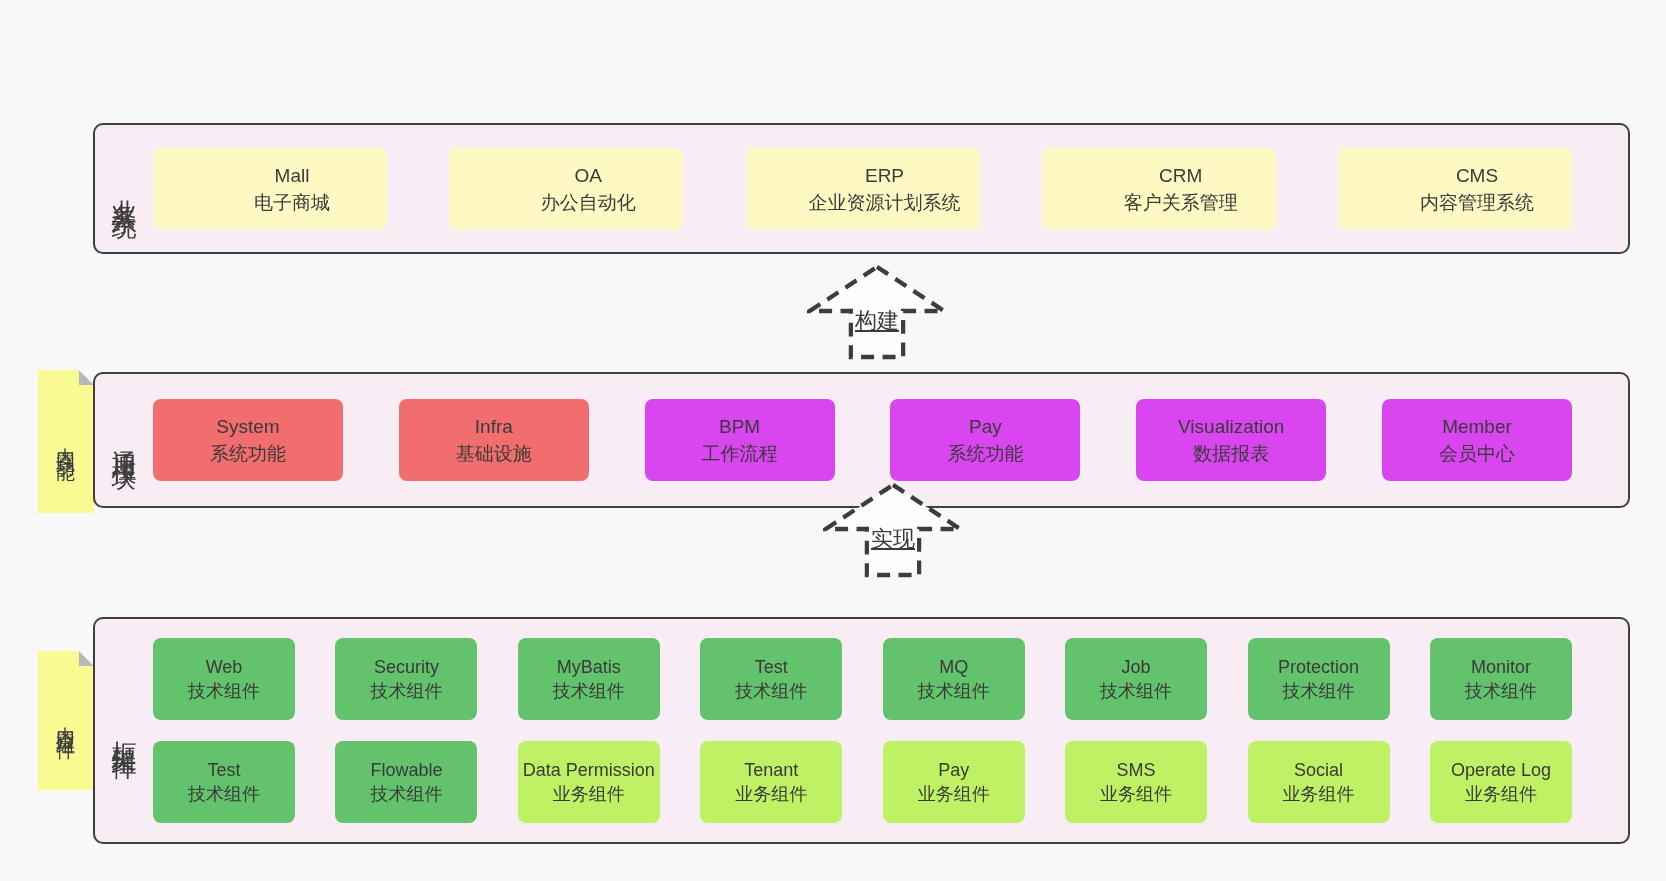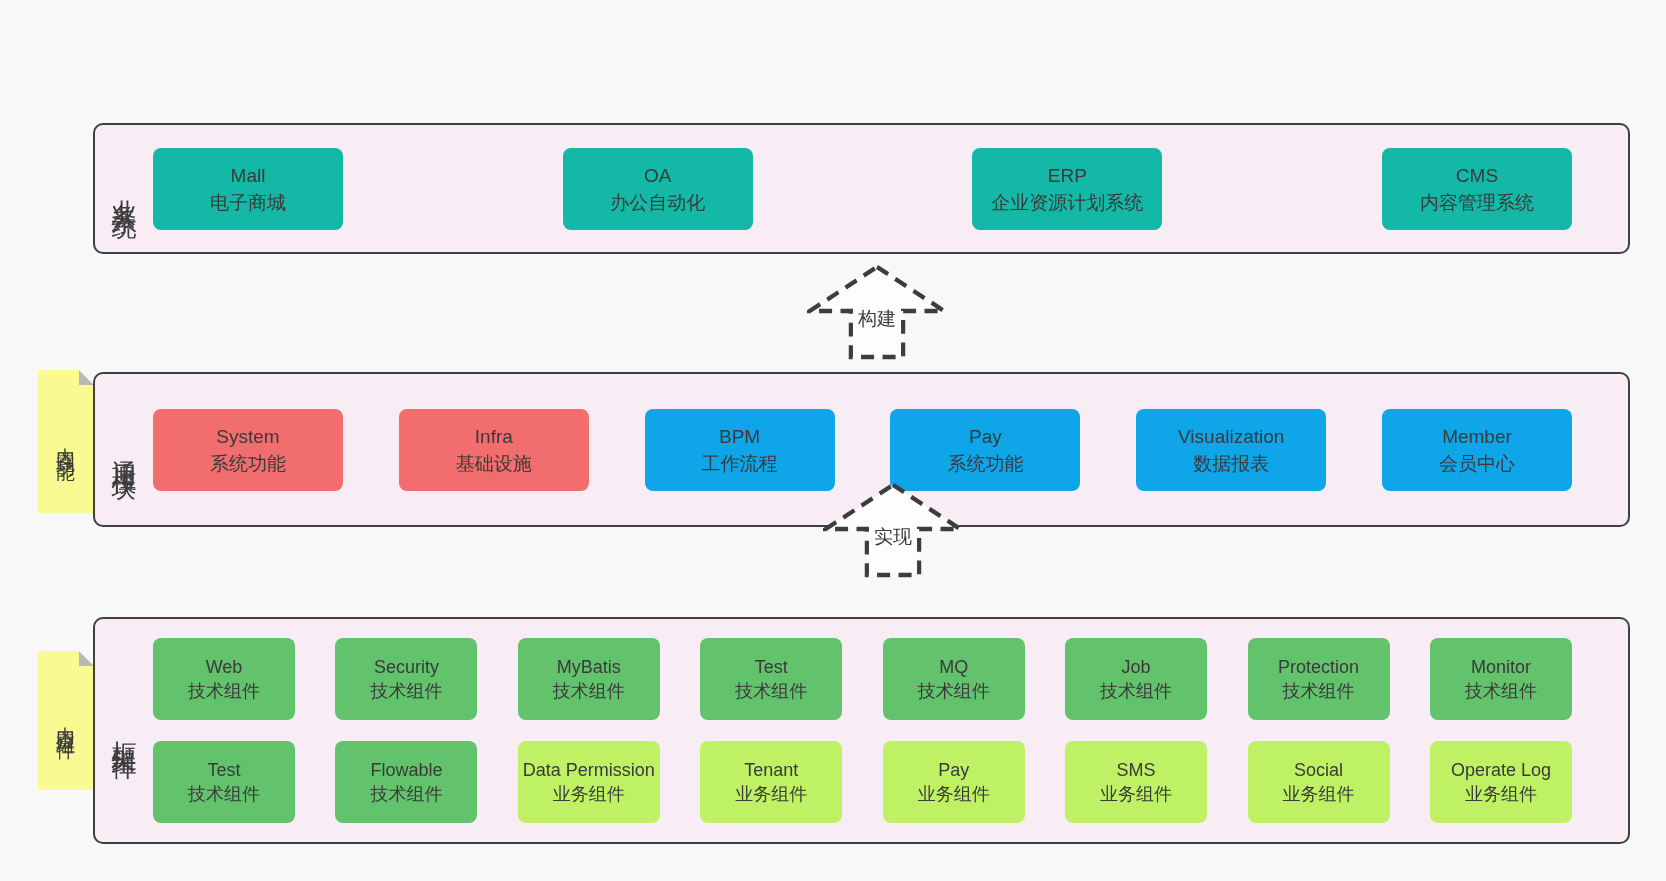--- a/index.html
+++ b/index.html
@@ -9,21 +9,21 @@
     font-family:"Liberation Sans","DejaVu Sans",sans-serif;
     color:#3a3a3a;
   }
   
   .band{
     position:absolute;left:93px;width:1537px;box-sizing:border-box;
     background:#f8edf5;border:2px solid #3f3f3f;border-radius:10px;
     display:flex;
   }
   #band-business{top:123px;height:131px;}
-  #band-common{top:372px;height:155px;justify-content:center;}
+  #band-common{top:372px;height:136px;justify-content:center;}
   #band-framework{top:617px;height:227px;}
   .band-label-wrap{flex:0 0 58px;display:flex;align-items:center;justify-content:center;}
   .band-label{
     writing-mode:vertical-lr;text-orientation:upright;
     font-size:25px;letter-spacing:5px;color:#3d3d3d;line-height:1;
   }
   .band-content{
     flex:1;display:flex;align-items:center;justify-content:space-between;
     padding-right:56px;
   }
@@ -33,23 +33,23 @@
     padding-right:56px;
   }
   
   .box{
     border-radius:8px;display:flex;flex-direction:column;
     align-items:center;justify-content:center;text-align:center;
     color:#3a3a3a;
   }
   .band-content .box{width:190px;height:82px;font-size:19px;line-height:27px;}
   .band-grid .box{width:142px;height:82px;font-size:18px;line-height:24px;padding:12px 4px;box-sizing:border-box;}
-  .blue{background:#14b8a6;}
+  .blue{background:#fef9c3;padding-left:44px;}
   .red{background:#f26d6d;}
-  .pink{background:#0ea5e9;}
+  .pink{background:#d946ef;}
   .gd{background:#63c26c;}
   .gl{background:#bef264;}
   
   .sticky{
     position:absolute;left:38px;width:56px;background:#fafa93;
     display:flex;align-items:center;justify-content:center;
     clip-path:polygon(0 0,calc(100% - 15px) 0,100% 15px,100% 100%,0 100%);
   }
   #sticky-common{top:370px;height:143px;}
   #sticky-framework{top:651px;height:139px;}
@@ -61,21 +61,21 @@
     writing-mode:vertical-lr;text-orientation:upright;
     font-size:19px;letter-spacing:5px;color:#3a3a3a;line-height:1;
   }
   
   .arrow{position:absolute;width:140px;height:98px;}
   #arrow-build{left:807px;top:262px;}
   #arrow-implement{left:823px;top:480px;}
   .arrow svg{width:100%;height:100%;display:block;}
   .arrow-label{
     position:absolute;left:50%;top:45%;transform:translateX(-50%);
-    font-size:19px;color:#3a3a3a;white-space:nowrap;
+    font-size:22px;color:#3a3a3a;white-space:nowrap;text-decoration:underline;
   }
 </style>
 </head>
 <body>
 
 <div class="canvas">
 
   <section class="band" id="band-business">
     <div class="band-label-wrap">
       <span class="band-label">业务系统</span>
@@ -85,20 +85,24 @@
         <div>Mall</div>
         <div>电子商城</div>
       </div>
       <div class="box blue">
         <div>OA</div>
         <div>办公自动化</div>
       </div>
       <div class="box blue">
         <div>ERP</div>
         <div>企业资源计划系统</div>
+      </div>
+      <div class="box blue">
+        <div>CRM</div>
+        <div>客户关系管理</div>
       </div>
       <div class="box blue">
         <div>CMS</div>
         <div>内容管理系统</div>
       </div>
     </div>
   </section>
 
   <div class="arrow" id="arrow-build">
     <svg viewBox="0 0 150 100" preserveAspectRatio="none">

